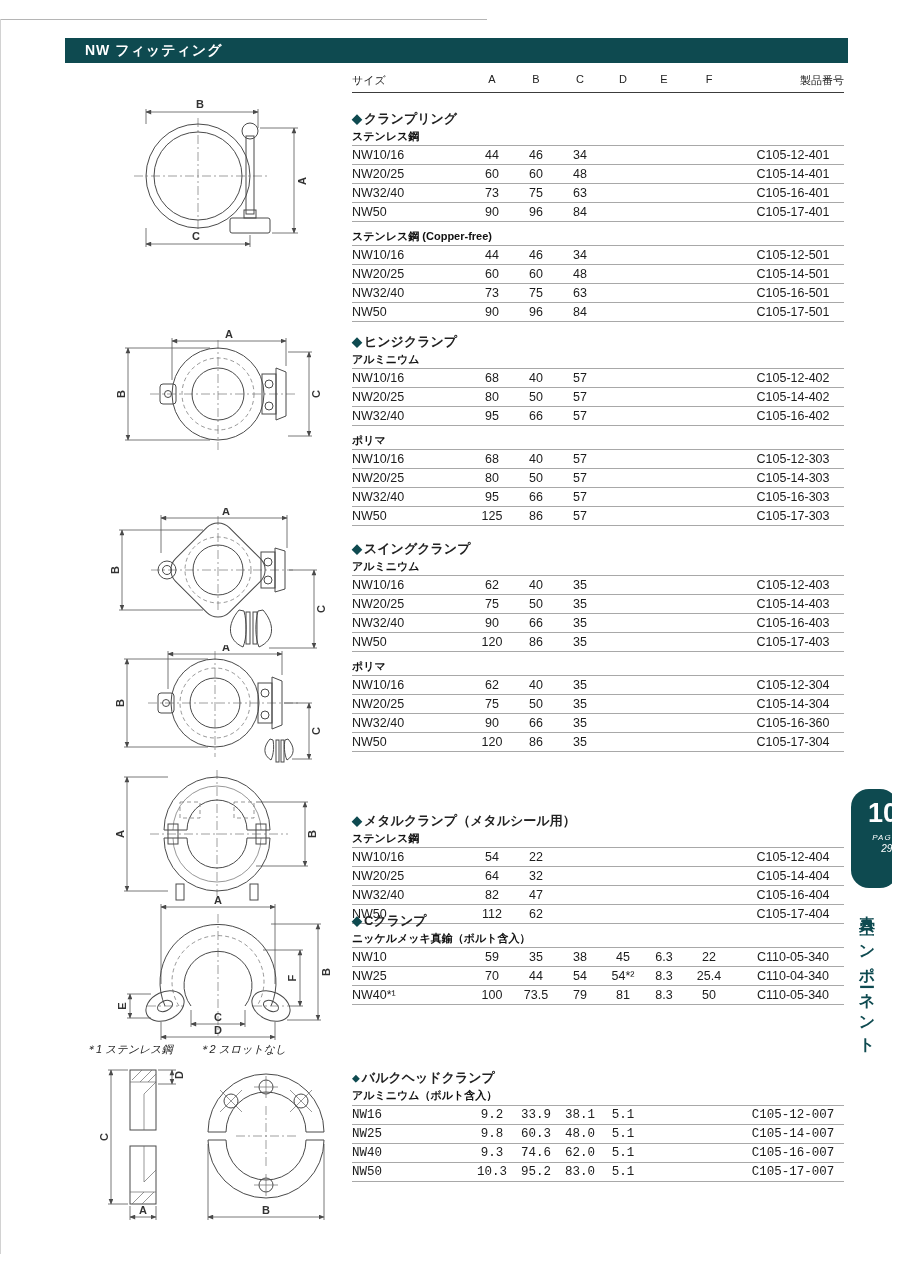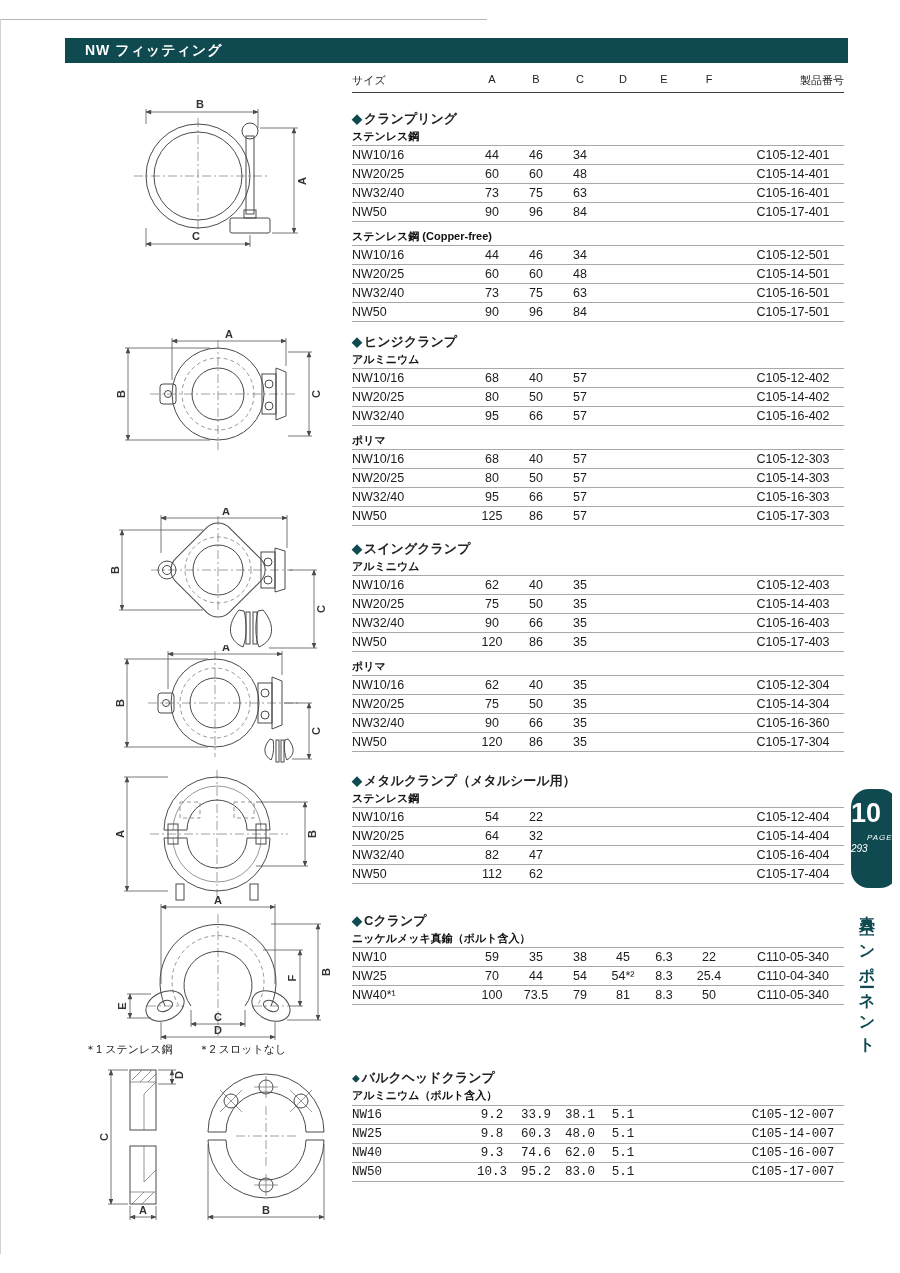--- a/index.html
+++ b/index.html
@@ -13,35 +13,35 @@
   .header-bar span{ display:block; padding-left:20px; line-height:25px; color:#fff; font-size:14px; font-weight:bold; letter-spacing:1px; }
 
   .grid-row{ display:grid; grid-template-columns:118px 44px 44px 44px 42px 40px 50px 1fr; }
   .cols-header{ position:absolute; left:352px; top:73px; width:492px; padding-bottom:4px; border-bottom:1.5px solid #3c3c3c; font-size:11px; color:#222; }
   .cols-header .ch{ text-align:center; }
   .cols-header .ch-size{ text-align:left; }
   .cols-header .ch-prod{ text-align:right; padding-left:8px; }
 
   .product-section{ position:absolute; left:352px; width:492px; }
   .sec1{ top:110px; } .sec2{ top:333px; } .sec3{ top:540px; }
-  .sec4{ top:772px; } .sec5{ top:912px; } .sec6{ top:1070px;font-family:Liberation Mono, monospace; }
+  .sec4{ top:812px; } .sec5{ top:912px; } .sec6{ top:1070px;font-family:Liberation Mono, monospace; }
   .sec-title{ font-size:13px; font-weight:bold; line-height:18px; margin-bottom:2px; color:#222; }
   .sec-title .diamond{ color:var(--teal); margin-right:2px; }
   .material{ font-size:11px; font-weight:bold; line-height:13px; margin:2px 0 2px; color:#111; }
   .material.later{ margin-top:8px; }
   .tbl{ border-top:1px solid var(--rule); }
   .row{ border-bottom:1px solid var(--rule); }
   .cell{ font-size:12.5px; line-height:14px; padding:2px 0; text-align:center; white-space:nowrap; }
   .cell.c0{ text-align:left; }
   .cell.c7{ text-align:center; padding-left:8px; }
 
-  .footnote{ position:absolute; left:85px; top:1042px; font-size:11px; color:#222; }
+  .footnote{ position:absolute; left:85px; top:1042px; font-size:11px; color:#222;font-style:italic; }
   .footnote span{ margin-right:26px; }
 
-  .side-tab{ position:absolute; left:851px; top:789px; width:47px; height:99px; background:var(--teal); border-radius:18px; color:#fff; text-align:left; }
+  .side-tab{ position:absolute; left:851px; top:789px; width:47px; height:99px; background:var(--teal); border-radius:18px; color:#fff; text-align:right; }
   .side-tab .num{ font-size:27px; font-weight:bold; margin-top:10px; line-height:28px; }
   .side-tab .pg{ font-size:8px; font-style:italic; margin-top:6px; letter-spacing:1px;padding-left:16px; }
   .side-tab .pn{ font-size:10px; font-style:italic; font-weight:normal; margin-top:1px; }
   .side-vert{ position:absolute; left:856px; top:903px; writing-mode:vertical-rl; font-size:16px; font-weight:bold; letter-spacing:4px; color:var(--teal); }
 
   .drw{ position:absolute; }
   .drw *{ vector-effect:none; }
   svg text{ font-family:"Liberation Sans", sans-serif; font-size:11px; font-weight:600; fill:#333; }
   .ln{ stroke:#4a4a4a; stroke-width:1; fill:none; }
   .thin{ stroke:#6a6a6a; stroke-width:.7; fill:none; }

